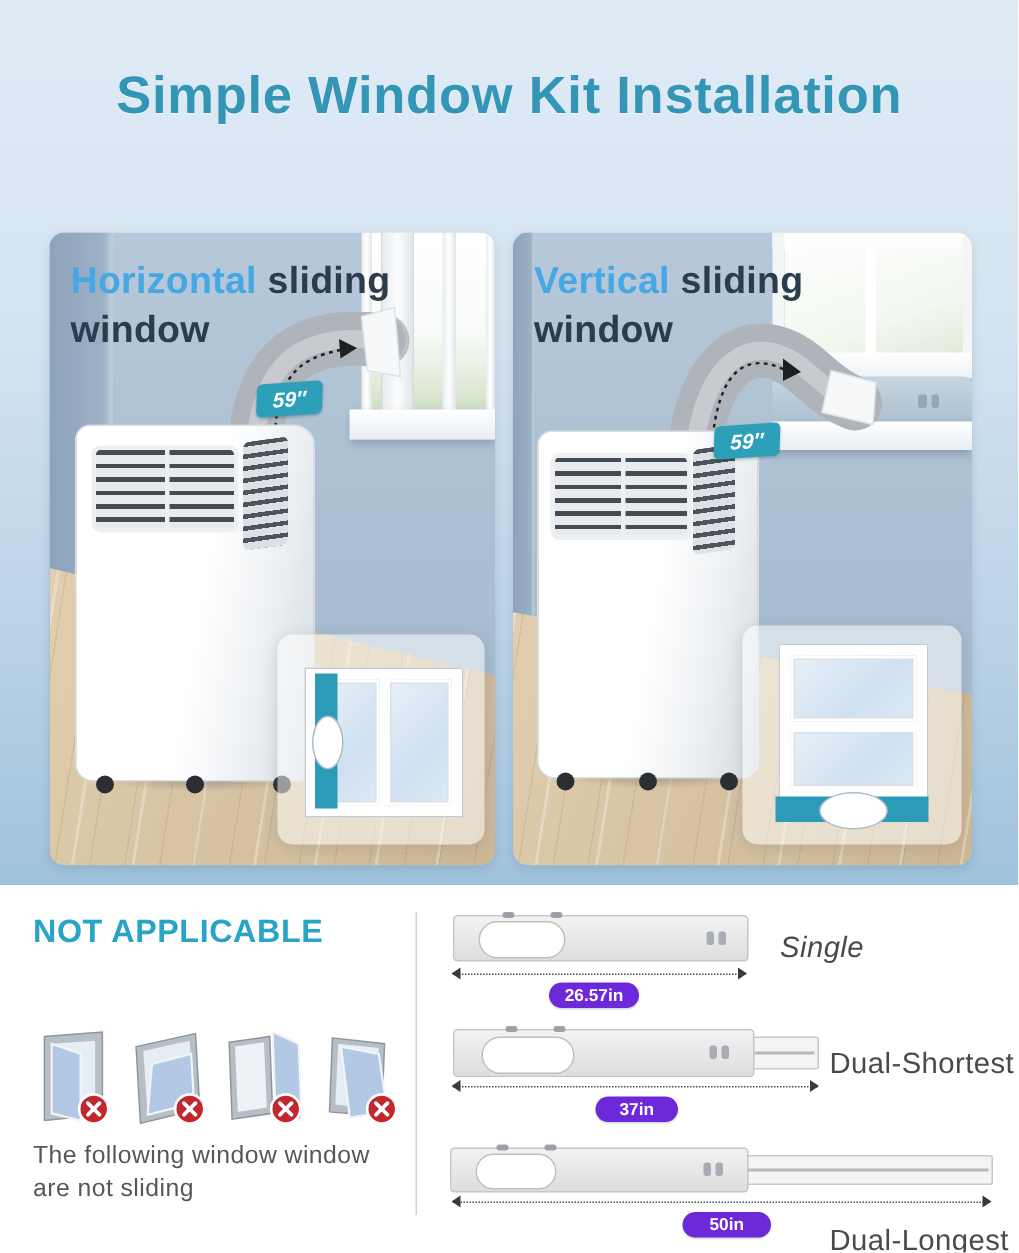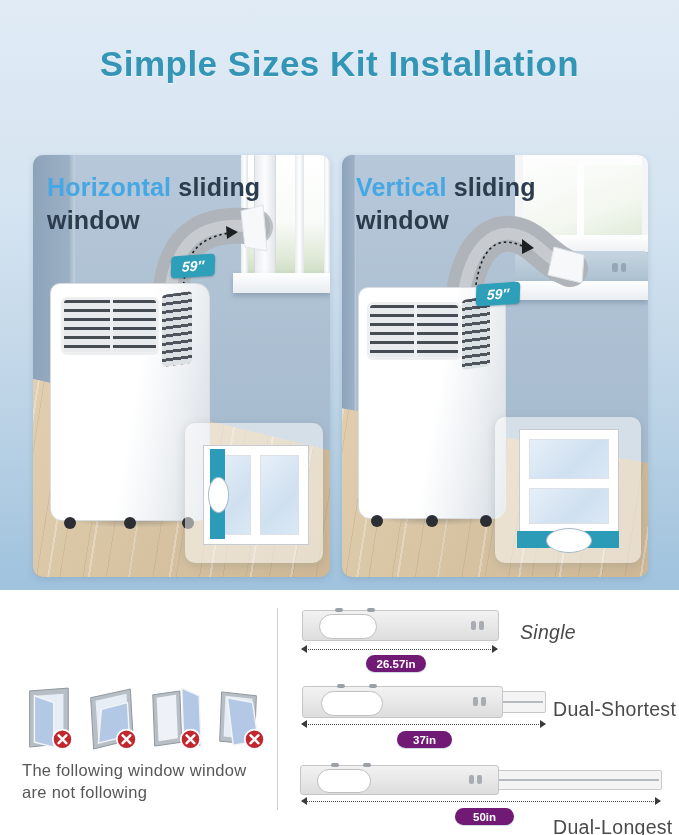--- a/index.html
+++ b/index.html
@@ -140,32 +140,32 @@
   .latch{position:absolute;display:flex;gap:3px;}
   .latch i{width:5px;height:9px;background:#a7adb3;border-radius:2px;}
   .ext{position:absolute;border:1px solid #c9c9c9;border-radius:2px;background:#f4f4f4;}
   .ext:after{content:"";position:absolute;left:3px;right:2px;top:50%;height:2px;
     margin-top:-1px;background:#b6babe;}
   .measure{position:absolute;height:9px;border-top:1.5px dotted #4a4a4a;}
   .measure:before,.measure:after{content:"";position:absolute;top:-5px;width:0;height:0;
     border-top:4px solid transparent;border-bottom:4px solid transparent;}
   .measure:before{left:-1px;border-right:6px solid #3a3a3a;}
   .measure:after{right:-1px;border-left:6px solid #3a3a3a;}
-  .pill{position:absolute;height:17px;border-radius:9px;background:#701a75;color:#fff;
+  .pill{position:absolute;height:17px;border-radius:9px;background:#6d28d9;color:#fff;
     font-size:11.5px;font-weight:700;display:flex;align-items:center;justify-content:center;
     padding:0 2px;box-shadow:0 1px 1px rgba(0,60,100,.2);}
   .kit-label{position:absolute;font-size:19.5px;font-weight:400;color:#4a4a4a;letter-spacing:.3px;}
 </style>
 </head>
 <body>
 
 <div class="page">
 
   <div class="blue-zone">
-    <div class="hero-title">Simple Sizes Kit Installation</div>
+    <div class="hero-title">Simple Window Kit Installation</div>
 
     <div class="card card-left">
       <div class="wall"></div>
       <div class="wall-corner"></div>
       <div class="floor"></div>
 
       <div class="win-h">
         <div class="glass"></div>
         <div class="fbar f1"></div>
         <div class="fbar f2"></div>
@@ -263,20 +263,21 @@
         </div>
         <div class="teal-bar-h"></div>
         <div class="oval-h"></div>
       </div>
     </div>
   </div>
 
   <div class="bottom">
 
     <div class="na-heading">
+      <span style="display:block">NOT APPLICABLE</span>
     </div>
 
     <div class="na-icons">
       <svg width="58" height="74" viewBox="0 0 60 74">
         <polygon points="12,8 52,5 52,62 12,66" fill="#b7bec5" stroke="#8d959c" stroke-width="1"></polygon>
         <polygon points="17,13 47,11 47,57 17,61" fill="#e6edf4"></polygon>
         <polygon points="17,13 37,20 37,66 17,61" fill="#b3c8e4" stroke="#f2f5f8" stroke-width="1.5"></polygon>
         <circle cx="34" cy="42" r="1.6" fill="#7d8democ" opacity="0"></circle>
         <circle cx="46" cy="58" r="10" fill="#c1272d" stroke="#fff" stroke-width="1.8"></circle>
         <path d="M42 54 L50 62 M50 54 L42 62" stroke="#fff" stroke-width="2.6" stroke-linecap="round"></path>
@@ -299,21 +300,21 @@
         <polygon points="12,9 48,13 46,63 10,60" fill="#b7bec5" stroke="#8d959c" stroke-width="1"></polygon>
         <polygon points="16,13 44,16 42,58 14,55" fill="#e6edf4"></polygon>
         <polygon points="18,15 44,20 50,60 24,64" fill="#b3c8e4" stroke="#f2f5f8" stroke-width="1.5"></polygon>
         <circle cx="46" cy="58" r="10" fill="#c1272d" stroke="#fff" stroke-width="1.8"></circle>
         <path d="M42 54 L50 62 M50 54 L42 62" stroke="#fff" stroke-width="2.6" stroke-linecap="round"></path>
       </svg>
     </div>
 
     <div class="na-caption">
       <span style="display:block">The following window window</span>
-      <span style="display:block">are not following</span>
+      <span style="display:block">are not sliding</span>
     </div>
 
     <div class="divider"></div>
 
     <div class="panel" style="left:302px;top:20px;width:195px;height:29px;">
       <div class="clip" style="left:32px;"></div>
         <div class="clip" style="left:64px;"></div>
       <div class="oval-cut" style="left:16px;top:3px;width:56px;height:23px;"></div>
       <div class="latch" style="left:168px;top:10px;">
           <i></i>

